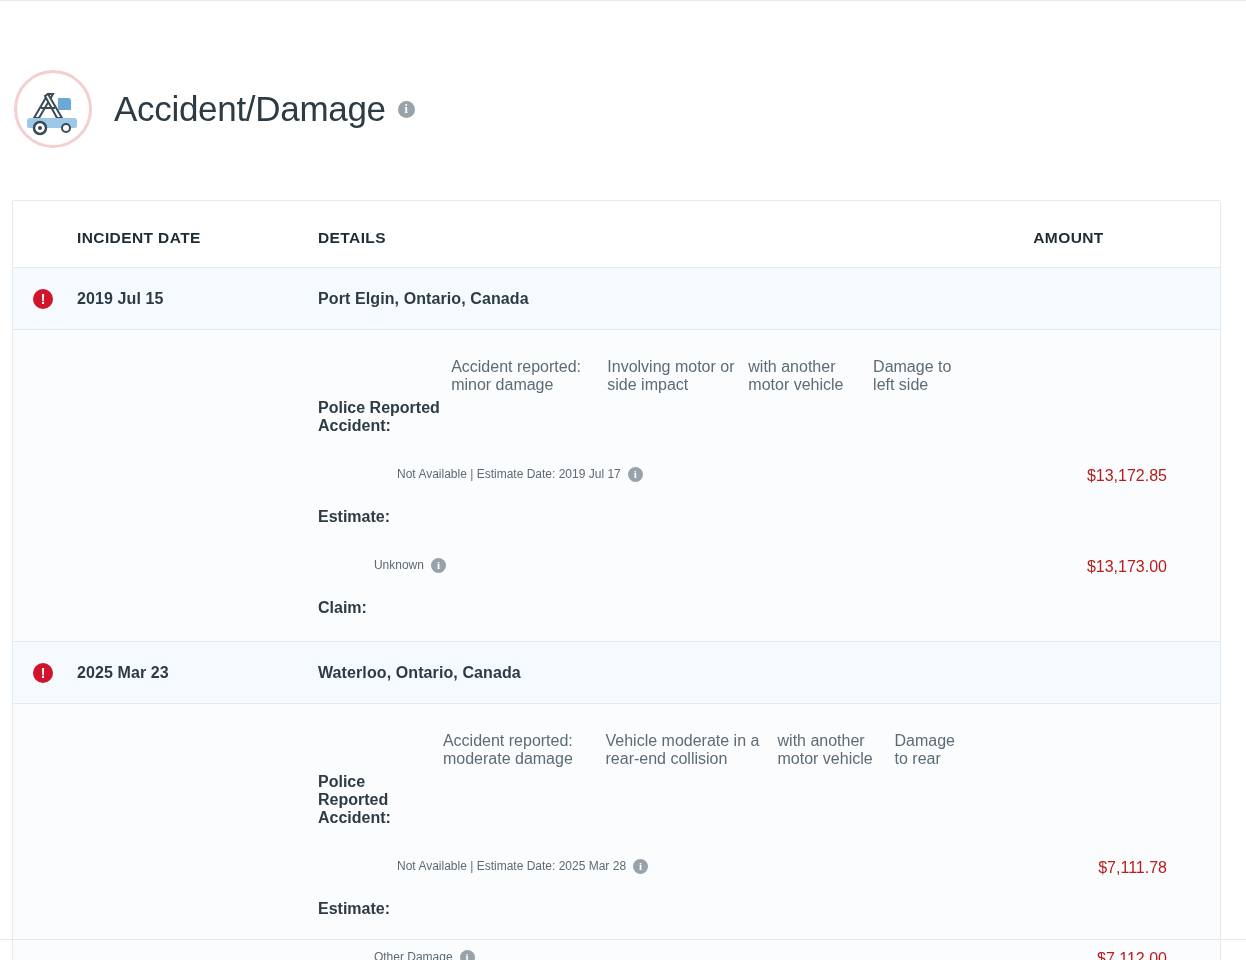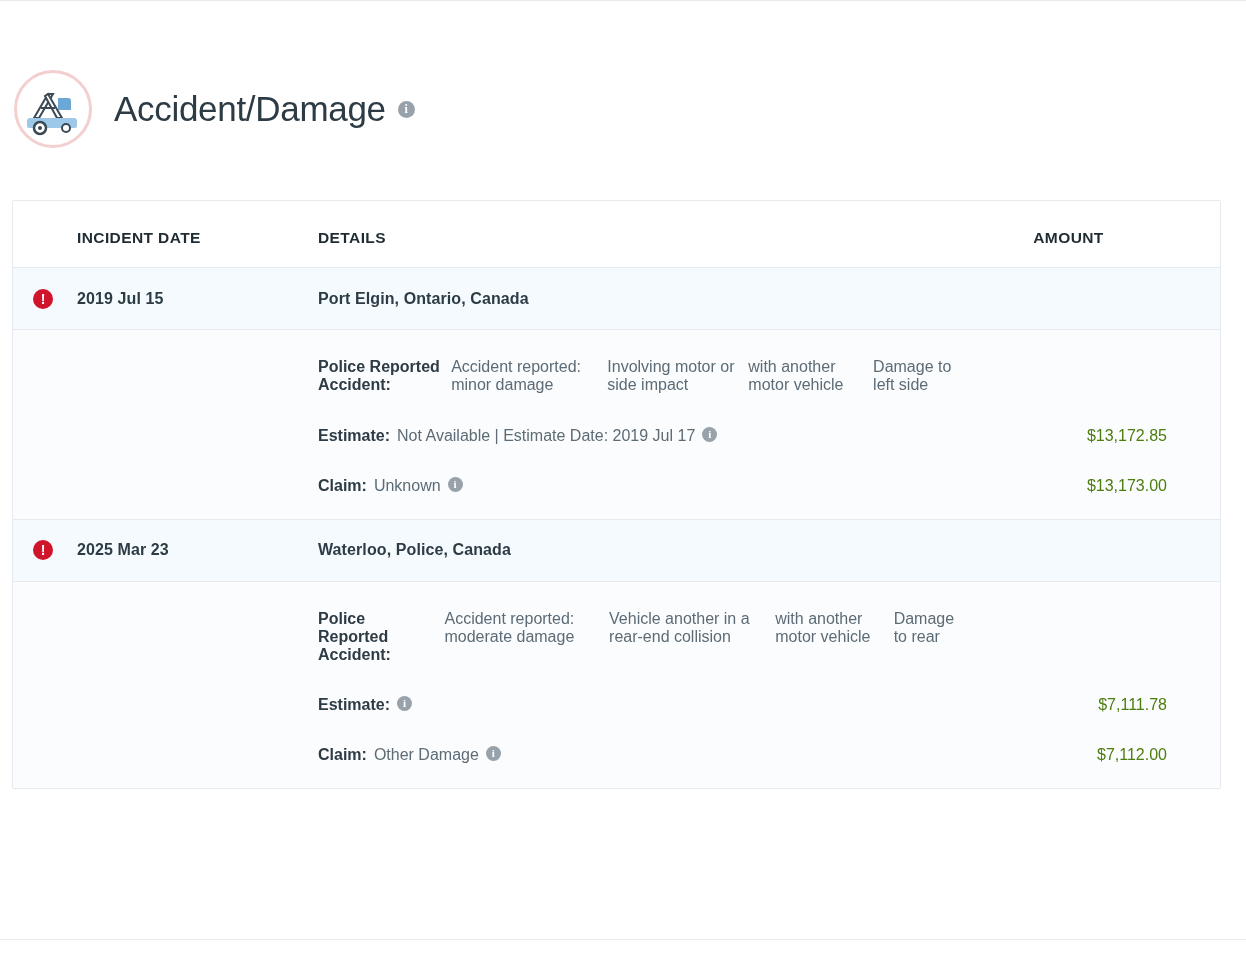--- a/index.html
+++ b/index.html
@@ -164,43 +164,44 @@
     display: flex;
     align-items: flex-start;
     padding: 6px 0;
   }
   .row .col-details { padding-right: 10px; }
 
   .lbl {
     font-weight: bold;
     color: #2d3b45;
     font-size: 16px;
+    margin-top: 41px;
   }
   .val {
     color: #5c6b75;
-    font-size: 16px;
+    font-size: 12px;
   }
   .desc-block {
     display: flex;
     align-items: flex-start;
   }
   .desc-lines {
     display: flex;
     flex-direction: row;
     gap: 7px;
     padding-left: 6px;
   }
   .desc-lines span {
     color: #5c6b75;
     font-size: 16px;
     line-height: 1.15;
   }
   .amount {
     font-size: 16px;
-    color: #4d7c0f;
+    color: #b91c1c;
     text-align: right;
   }
   .inline-gap { display: inline-flex; align-items: flex-start; gap: 7px; }
   .sp-top { margin-top: 20px; }
 </style>
 </head>
 <body>
 
 <div class="page">
 
@@ -286,48 +287,49 @@
         </div>
         <div class="col-amount amount">$13,173.00</div>
       </div>
     </div>
 
     <div class="group-head">
       <div class="col-icon" style="display:flex;align-items:center;">
         <div class="alert-dot">!</div>
       </div>
       <div class="col-date incident-date">2025 Mar 23</div>
-      <div class="col-details location">Waterloo, Police, Canada</div>
+      <div class="col-details location">Waterloo, Ontario, Canada</div>
       <div class="col-amount"></div>
     </div>
 
     <div class="group-body last">
       <div class="row">
         <div class="col-icon"></div>
         <div class="col-date"></div>
         <div class="col-details">
           <div class="desc-block">
             <span class="lbl">Police Reported Accident:</span>
             <div class="desc-lines">
               <span>Accident reported: moderate damage</span>
-              <span>Vehicle another in a rear-end collision</span>
+              <span>Vehicle moderate in a rear-end collision</span>
               <span>with another motor vehicle</span>
               <span>Damage to rear</span>
             </div>
           </div>
         </div>
         <div class="col-amount"></div>
       </div>
 
       <div class="row sp-top">
         <div class="col-icon"></div>
         <div class="col-date"></div>
         <div class="col-details">
           <span class="inline-gap">
             <span class="lbl">Estimate:</span>
+            <span class="val">Not Available | Estimate Date: 2025 Mar 28</span>
             <span class="info-dot small">i</span>
           </span>
         </div>
         <div class="col-amount amount">$7,111.78</div>
       </div>
 
       <div class="row sp-top">
         <div class="col-icon"></div>
         <div class="col-date"></div>
         <div class="col-details">

